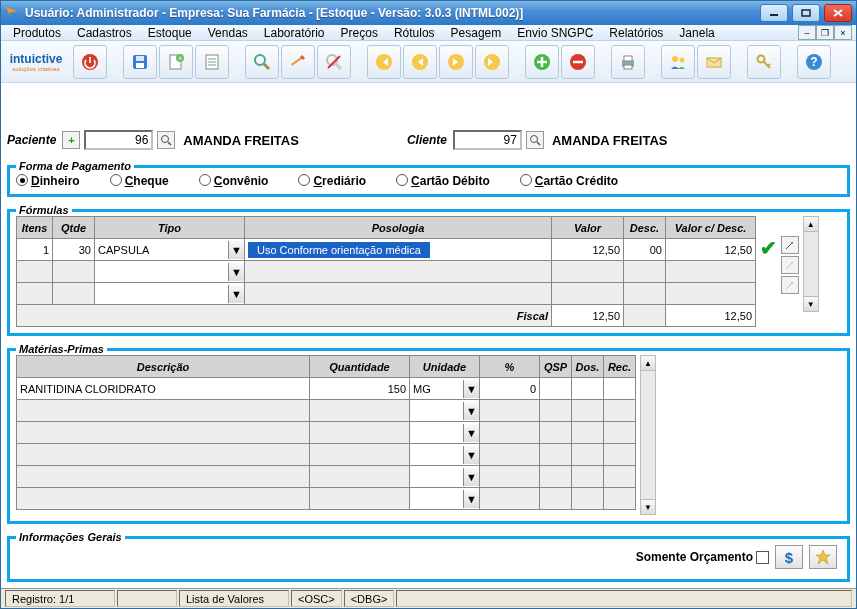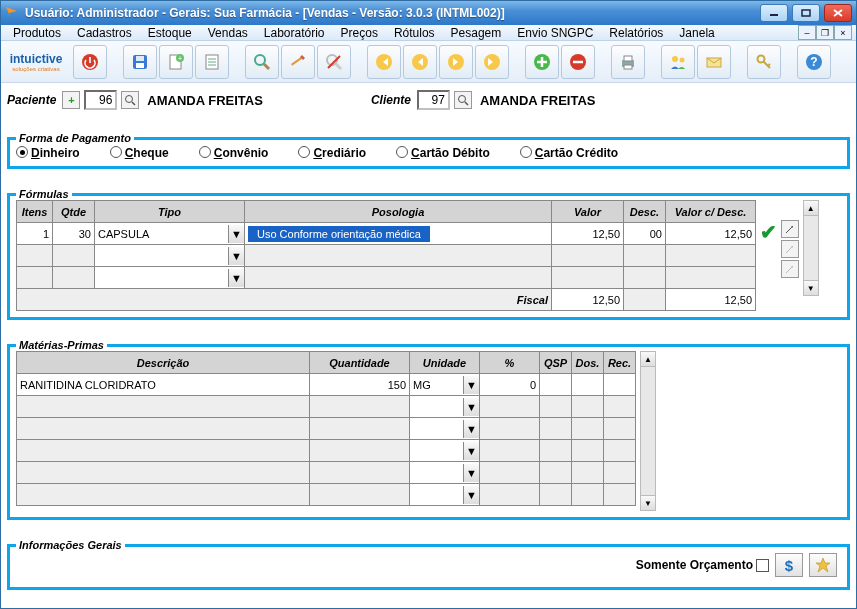--- a/index.html
+++ b/index.html
@@ -106,21 +106,22 @@
   }
   .tb-gap { width: 12px; }
   
   .content {
     flex: 1;
     padding: 4px 6px;
     background: #fff;
     overflow: auto;
     display: flex;
     flex-direction: column;
-    gap: 18px;
+    gap: 6px;
+    margin-top: 40px;
   }
   
   .pc-row {
     display: flex;
     align-items: center;
     gap: 4px;
     height: 26px;
   }
   .pc-row .lbl {
     font-weight: bold;
@@ -130,21 +131,21 @@
   }
   .mini-btn {
     width: 18px; height: 18px;
     border: 1px solid #999;
     background: #f3f3f3;
     display: flex; align-items: center; justify-content: center;
     font-size: 11px;
     cursor: pointer;
   }
   .idbox {
-    width: 33px; height: 20px;
+    width: 69px; height: 20px;
     border: 2px inset #c0c0c0;
     text-align: right;
     padding: 0 3px;
     font-size: 12px;
     background: #fff;
   }
   .name-lbl {
     font-weight: bold;
     font-size: 13px;
     padding-left: 4px;
@@ -278,21 +279,21 @@
 <body>
 
 <div class="window">
 
   <div class="titlebar">
     <span class="title-icon">
       <svg width="14" height="14">
           <polygon points="1,1 12,5 4,7 6,13 1,1" fill="#f7931e"></polygon>
         </svg>
     </span>
-    <span class="title-text">Usuário: Administrador - Gerais: Sua Farmácia - [Vendas - Versão: 3.0.3 (INTML002)]</span>
+    <span class="title-text">Usuário: Administrador - Empresa: Sua Farmácia - [Estoque - Versão: 3.0.3 (INTML002)]</span>
     <div class="win-btns">
       <div class="win-btn">
         <svg width="10" height="8">
             <rect x="1" y="5" width="8" height="2" fill="#224"></rect>
           </svg>
       </div>
       <div class="win-btn">
         <svg width="10" height="8">
             <rect x="1" y="1" width="8" height="6" fill="none" stroke="#224" stroke-width="1.5"></rect>
           </svg>
@@ -751,14 +752,22 @@
         <span class="icon-btn">
           <svg width="16" height="16">
               <polygon points="8,1 10,6 15,6 11,9 13,15 8,11 3,15 5,9 1,6 6,6" fill="#f0c040" stroke="#c79a20" stroke-width="0.7"></polygon>
             </svg>
         </span>
       </div>
     </div>
 
   </div>
 
+  <div class="statusbar">
+    <div class="status-cell" style="min-width:110px;">Registro: 1/1</div>
+    <div class="status-cell" style="min-width:60px;"></div>
+    <div class="status-cell" style="min-width:110px;">Lista de Valores</div>
+    <div class="status-cell" style="min-width:44px;">&lt;OSC&gt;</div>
+    <div class="status-cell" style="min-width:44px;">&lt;DBG&gt;</div>
+    <div class="status-cell" style="flex:1;"></div>
+  </div>
 
 </div>
 
 </body></html>

